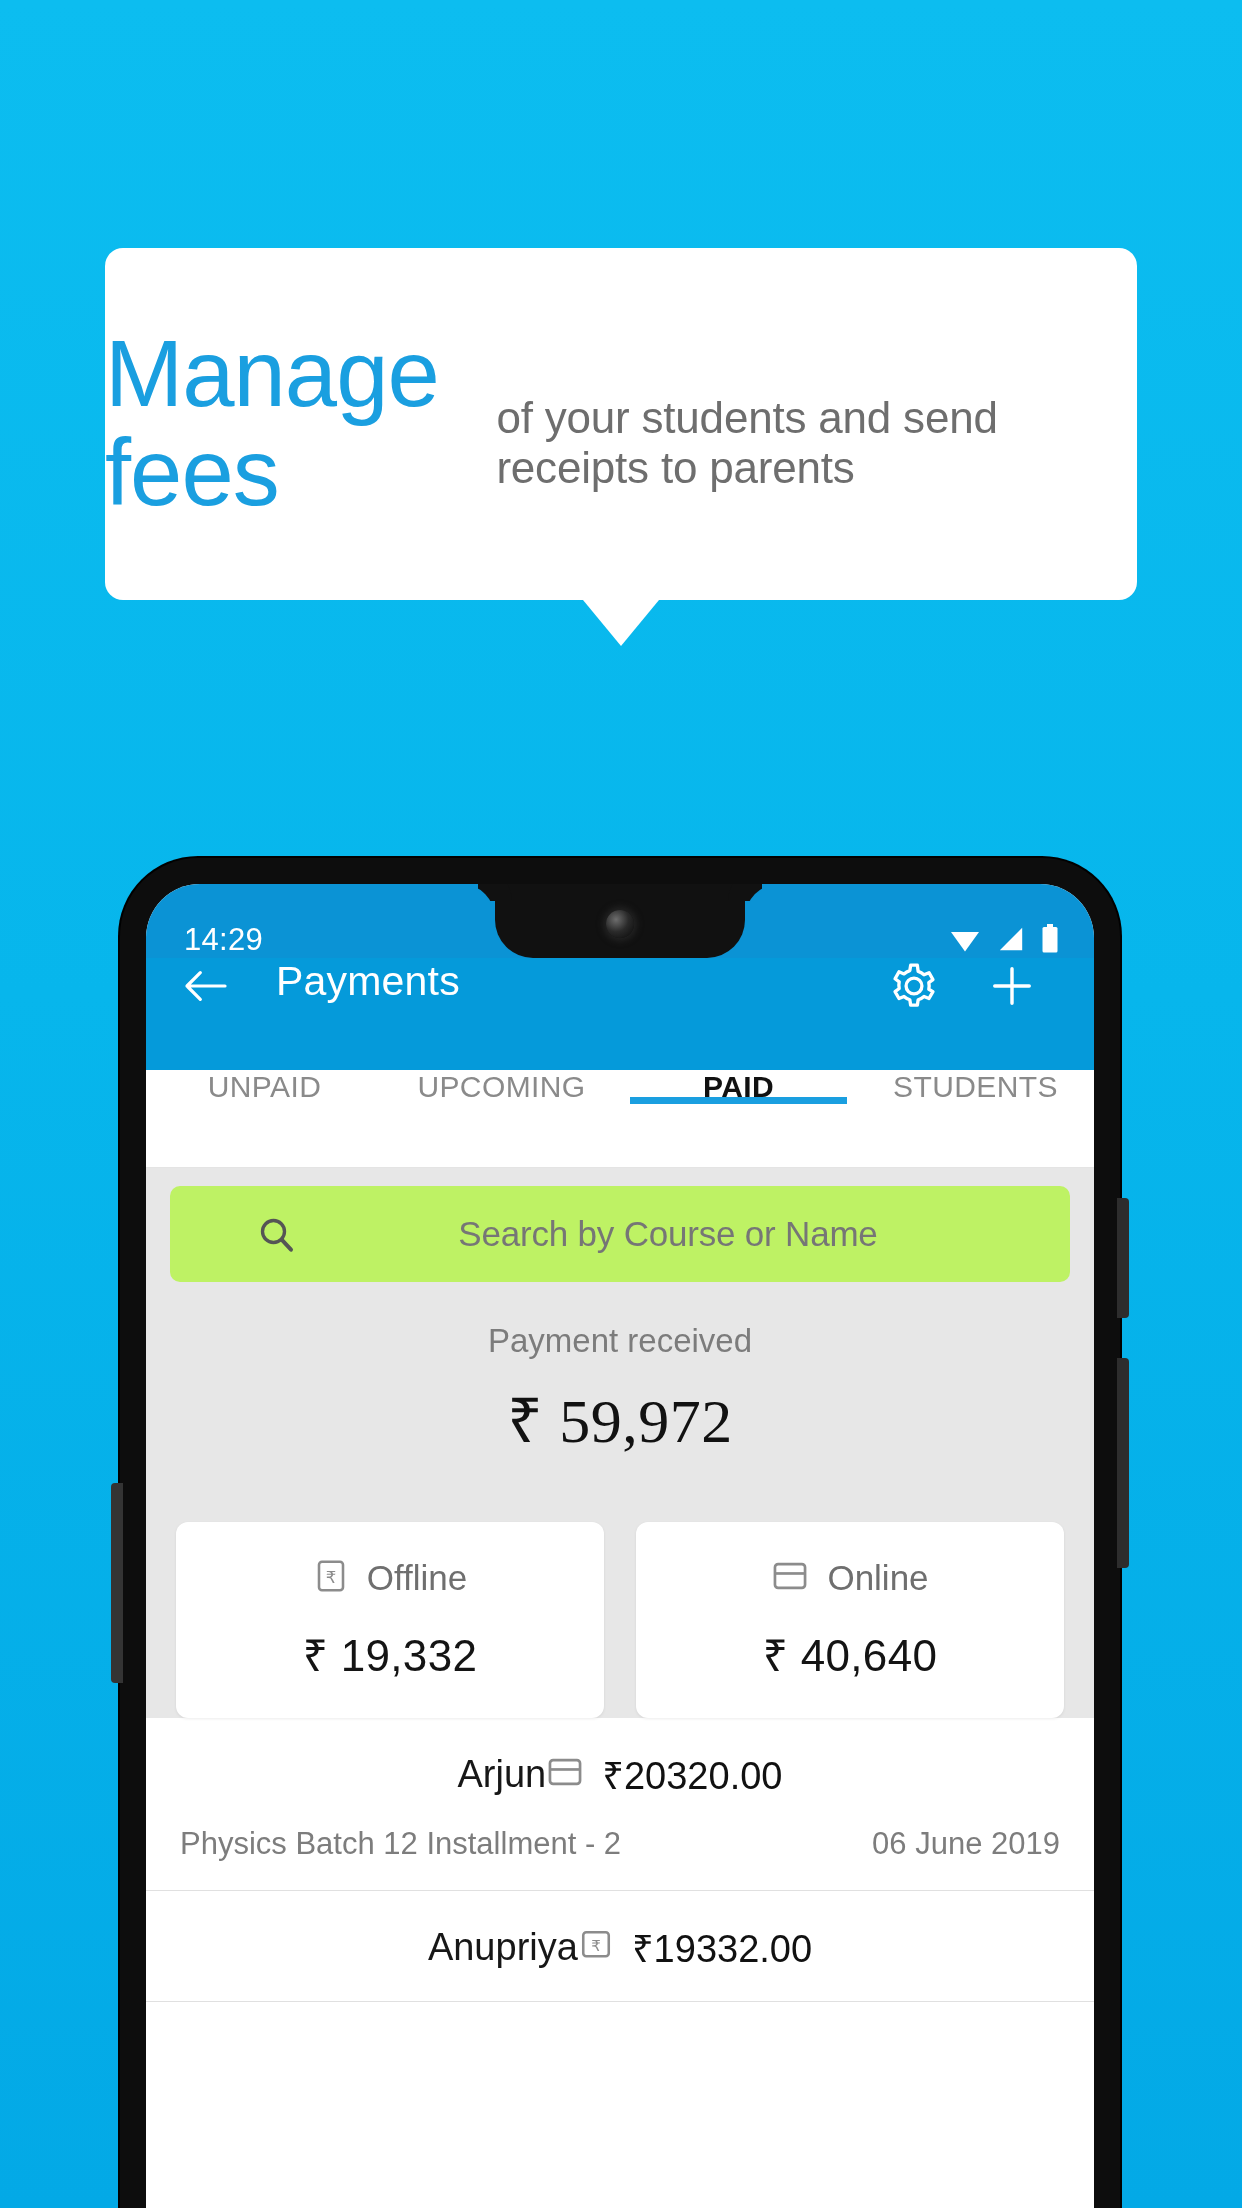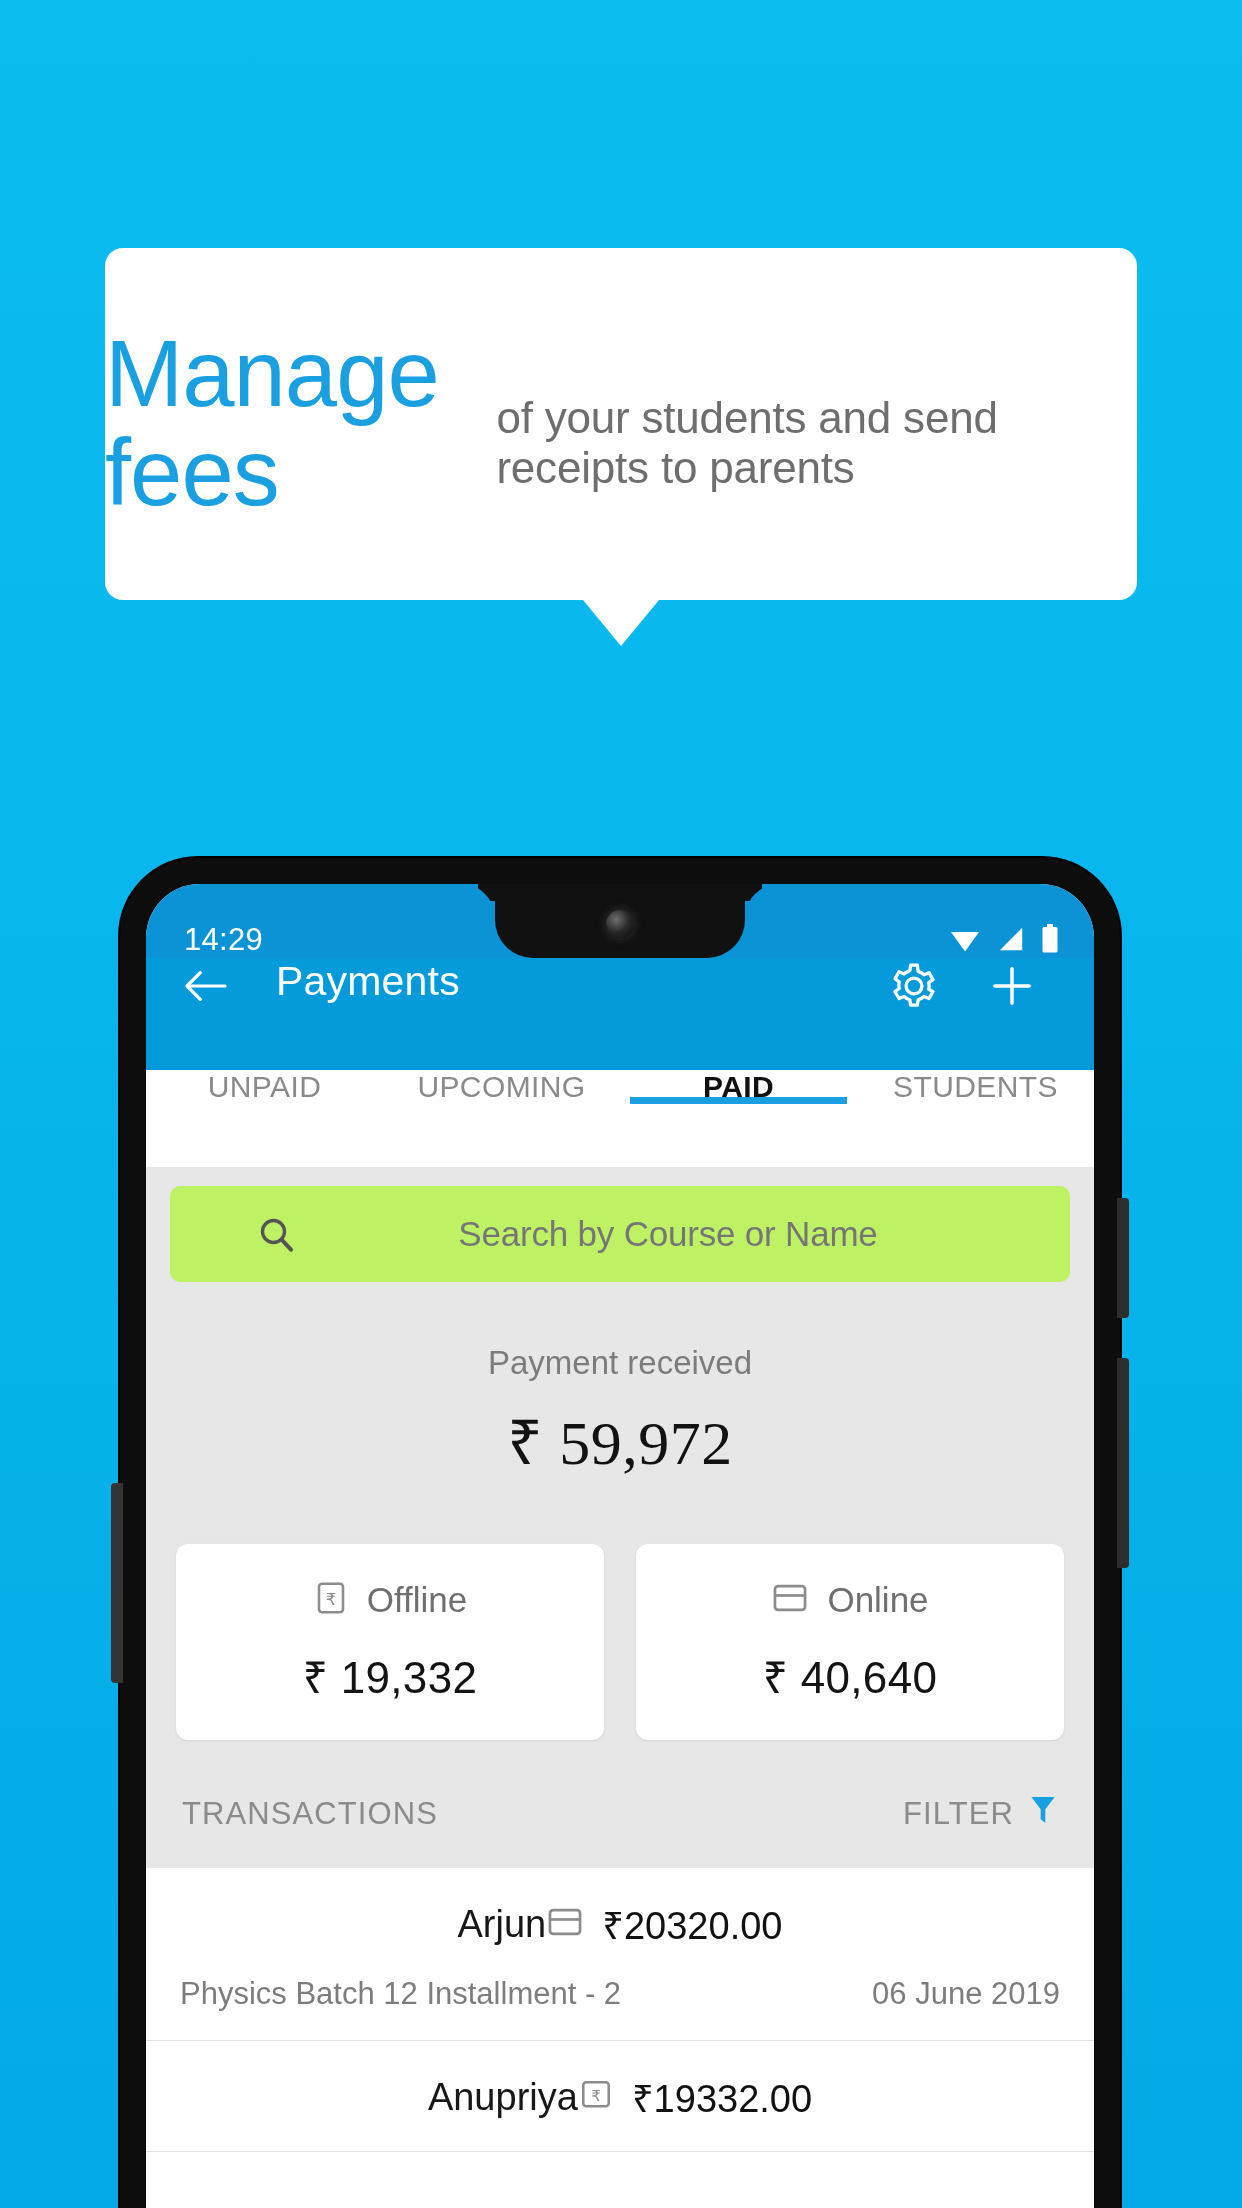--- a/index.html
+++ b/index.html
@@ -217,21 +217,21 @@
     transform: translateY(-50%);
     display: flex;
   }
   .search-placeholder {
     font-size: 35px;
     color: #767676;
     letter-spacing: -0.2px;
   }
 
   .summary {
-    padding-top: 62px;
+    padding-top: 40px;
     text-align: center;
   }
   .summary-label { font-size: 33px; color: #7c7c7c; }
   .summary-amount {
     font-size: 62px;
     color: #121212;
     font-weight: 400;
     margin-top: 16px;
     letter-spacing: 0.5px;
     font-family: Liberation Serif, serif;
@@ -418,31 +418,20 @@
                 <rect x="2.5" y="2.5" width="19" height="15" rx="2" fill="none" stroke="#8c8c8c" stroke-width="1.7"></rect>
                 <path d="M2.5 8.4 L21.5 8.4" stroke="#8c8c8c" stroke-width="1.7"></path>
               </svg>
             </span>
             <span class="card-label">Online</span>
           </div>
           <div class="card-amount">₹ 40,640</div>
         </div>
       </div>
 
-      <div class="txheader">
-        <div class="txheader-title">TRANSACTIONS</div>
-        <div class="txheader-filter">
-          <span>FILTER</span>
-          <span>
-            <svg width="30" height="32" viewBox="0 0 20 22">
-              <path d="M2 2 L18 2 L11.6 10.5 L11.6 20 L8.4 17.4 L8.4 10.5 Z" fill="#1a9fe0"></path>
-            </svg>
-          </span>
-        </div>
-      </div>
 
       <div class="txlist">
 
         <div class="txrow">
           <div class="txrow-top">
             <div class="txrow-name">Arjun</div>
             <div class="txrow-amountwrap">
               <span>
                 <svg width="38" height="34" viewBox="0 0 24 20">
                   <rect x="2.5" y="2.5" width="19" height="15" rx="2" fill="none" stroke="#8c8c8c" stroke-width="1.7"></rect>

